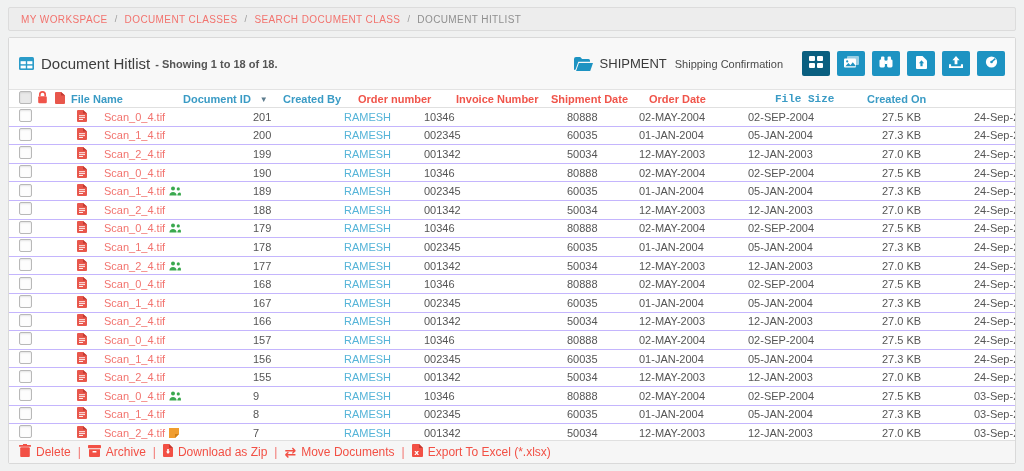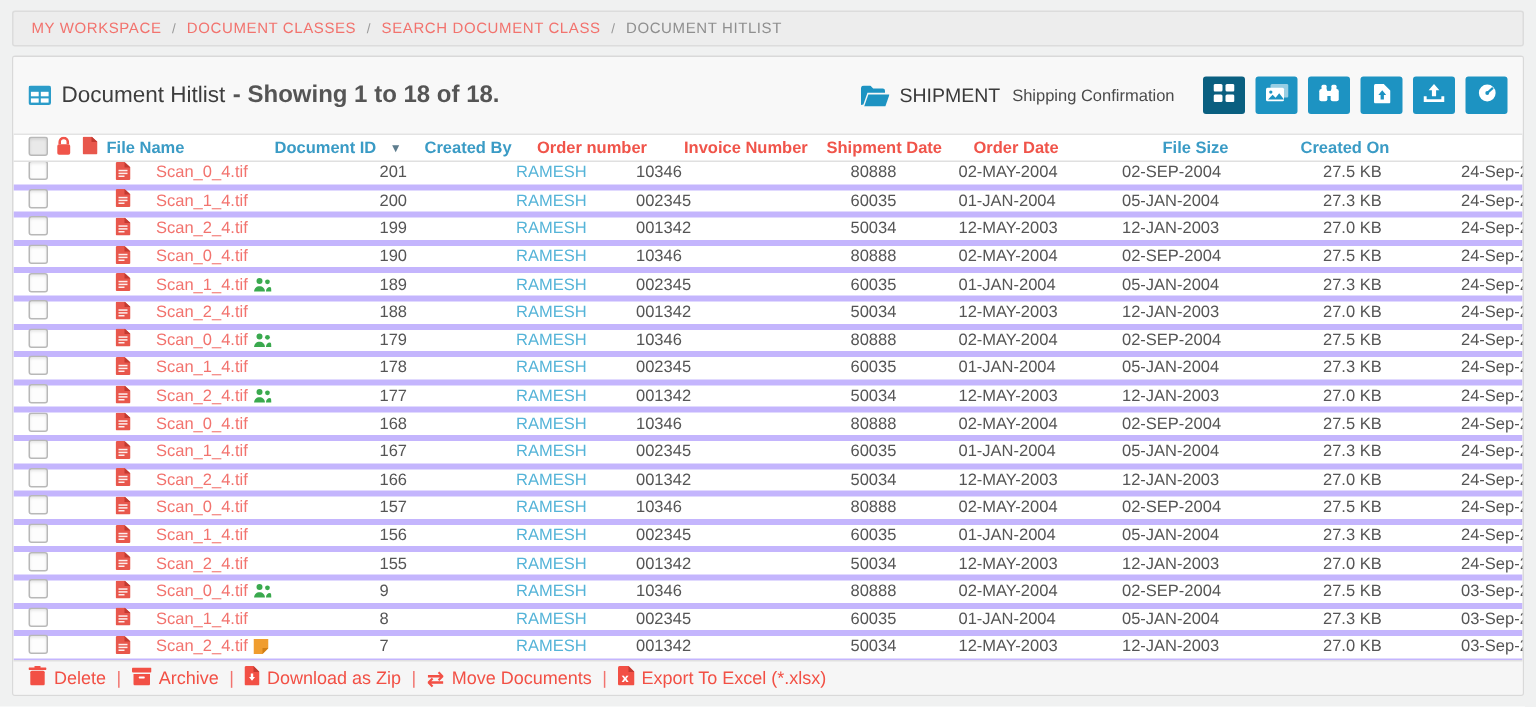--- a/index.html
+++ b/index.html
@@ -24,49 +24,49 @@
     margin:6px 8px 0 8px; background:#fff;
     border:1px solid #d9d9d9; border-radius:2px;
     height:427px; display:flex; flex-direction:column;
   }
   .panel-header {
     height:52px; background:#f8f8f8; border-bottom:1px solid #e3e3e3;
     display:flex; align-items:center; padding:0 10px;
   }
   .title-icon { display:inline-flex; margin-right:7px; }
   .page-title { font-size:15px; color:#3d3d3d; font-weight:400; display:inline; }
-  .subtitle { font-size:16px; color:#555; margin-left:5px; font-weight:bold; }
+  .subtitle { font-size:11px; color:#555; margin-left:5px; font-weight:bold; }
   .header-right { margin-left:auto; display:flex; align-items:center;justify-content:space-between; }
   .folder-icon { display:inline-flex; margin-right:7px; }
   .class-name { font-size:13px; color:#3a3a3a; margin-right:8px; }
   .class-desc { font-size:11px; color:#4a4a4a; margin-right:12px; }
   .tb-btn {
     width:28px; height:25px; border:none; border-radius:2px;
     background:#1d93c2; margin-left:7px; cursor:pointer;
     display:inline-flex; align-items:center; justify-content:center;
   }
   .tb-btn.active { background:#0a5f80; }
   
   :root { --cols: 24px 18px 16px 100px 110px 66px 98px 96px 96px 118px 82px 94px 72px 22px; }
   .thead, .trow {
     display:grid; grid-template-columns:var(--cols);
     align-items:center; padding-left:4px; white-space:nowrap;
   }
   .thead { height:18px; border-bottom:1px solid #e0e0e0; font-size:11px; font-weight:bold; }
   .th-blue { color:#3a9bc5; }
   .th-red { color:#f0544a; }
-  .trow { height:18.6px; border-bottom:4px solid #c4b5fd; font-size:11px; color:#555;gap:11px; }
+  .trow { height:18.6px; border-bottom:1px solid #c4b5fd; font-size:11px; color:#555;gap:11px; }
   .cell { overflow:hidden; text-overflow:ellipsis; }
   .c-docid { padding-left:12px; }  .v-docid { padding-left:38px; }
   .c-createdby { padding-left:2px; } .v-createdby { padding-left:8px; }
   .c-ordernum { padding-left:11px; }
   .c-invoice { padding-left:11px; } .v-invoice { padding-left:45px; }
   .c-shipdate { padding-left:10px; }
   .c-orderdate { padding-left:12px; }
-  .c-filesize { padding-left:20px; } .v-filesize { padding-left:17px; }
+  .c-filesize { padding-left:20px;font-family:Liberation Mono, monospace; } .v-filesize { padding-left:17px; }
   .c-createdon { padding-left:30px; } .v-createdon { padding-left:16px; }
   .c-view { padding-left:16px; }
   .c-menu { padding-left:3px; }
   .sort-caret { color:#5e7d8e; font-size:8px; margin-left:9px; vertical-align:1px; }
   input[type=checkbox]{
     appearance:none; -webkit-appearance:none;
     width:13px; height:13px; border:1px solid #b8b8b8; border-radius:2px;
     background:#fdfdfd; cursor:pointer; margin-left:6px;
     box-shadow:inset 0 1px 2px rgba(0,0,0,.10);
   }

